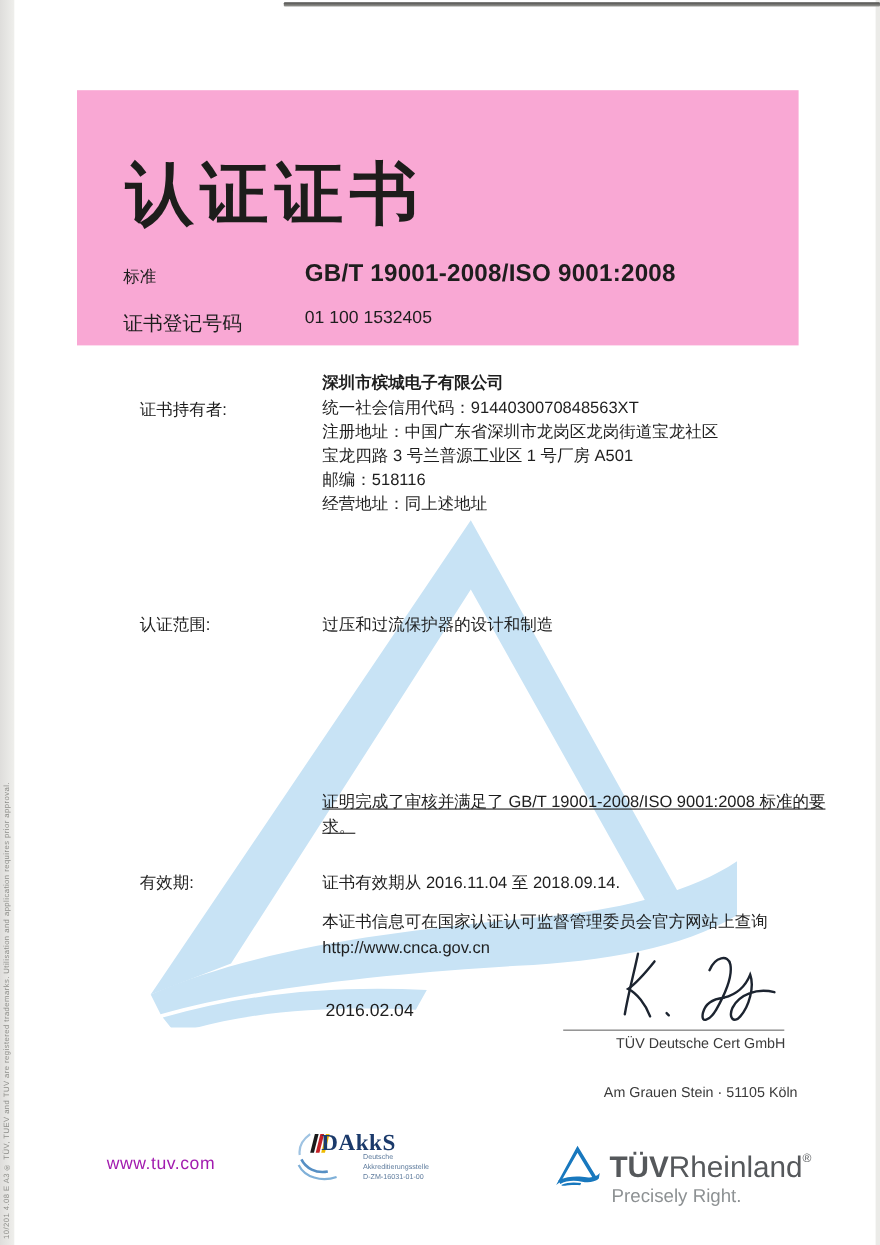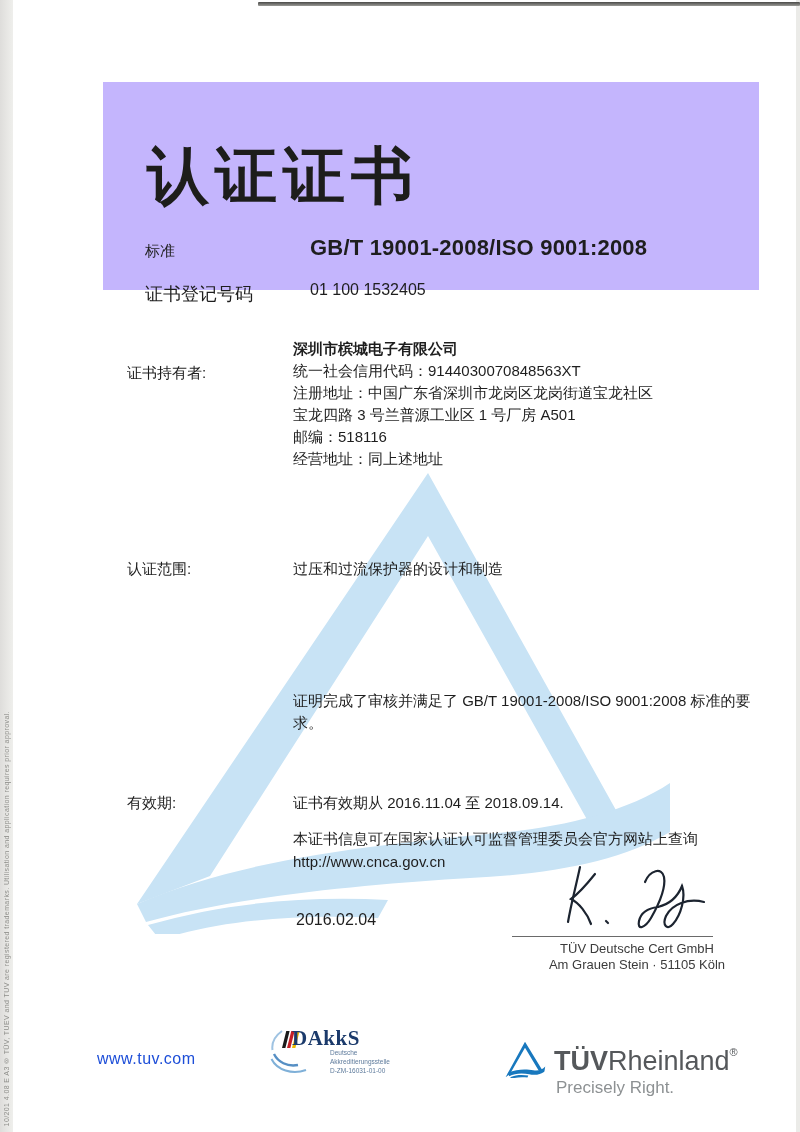--- a/index.html
+++ b/index.html
@@ -18,22 +18,22 @@
   .scan-top    { position:absolute; left:258px; top:2px; width:542px; height:4px;
                  background:linear-gradient(to bottom,#4a4a48,#9a9a96); border-radius:1px; }
   
   .spine-note {
     position:absolute; left:3px; bottom:6px;
     writing-mode:vertical-rl; transform:rotate(180deg);
     font-size:7px; letter-spacing:.4px; color:#8f8f8b; white-space:nowrap;
   }
   
   .header-block {
-    position:absolute; left:103px; top:82px; width:656px; height:208px;
-    background:#c4b5fd;
+    position:absolute; left:70px; top:82px; width:656px; height:232px;
+    background:#f9a8d4;
   }
   .cert-title {
     position:absolute; left:44px; top:52px;
     font-size:62px; font-weight:700; letter-spacing:6px; color:#1d1d1b;
   }
   .hdr-label-std  { position:absolute; left:42px;  top:160px; font-size:15px; }
   .hdr-value-std  { position:absolute; left:207px; top:153px; font-size:22px; font-weight:700; letter-spacing:.2px; }
   .hdr-label-reg  { position:absolute; left:42px;  top:200px; font-size:18px; }
   .hdr-value-reg  { position:absolute; left:207px; top:199px; font-size:16px; }
   
@@ -44,21 +44,21 @@
   .value-col { left:293px; }
   .holder-company { font-weight:700; }
   .statement { width:465px; }
   
   .signature-svg { position:absolute; left:552px; top:858px; z-index:2; }
   .sig-line { position:absolute; left:512px; top:936px; width:201px; height:1px; background:#6a6a6a; z-index:2; }
   .sig-org  { position:absolute; left:512px; top:941px; width:250px; text-align:center;
               font-size:13px; line-height:16px; color:#3b3b3b; z-index:2; }
   .issue-date { position:absolute; left:296px; top:911px; font-size:16px; z-index:2; }
   
-  .site-url { position:absolute; left:97px; top:1050px; font-size:16px; letter-spacing:.5px; color:#1d4ed8; }
+  .site-url { position:absolute; left:97px; top:1050px; font-size:16px; letter-spacing:.5px; color:#a21caf; }
   .dakks { position:absolute; left:270px; top:1026px; }
   .dakks-mark { position:absolute; left:0; top:2px; }
   .dakks-name { position:absolute; left:22px; top:0;
                 font-family:"Liberation Serif","DejaVu Serif",serif;
                 font-size:21px; font-weight:700; color:#1b3a6b; letter-spacing:.5px; }
   .dakks-sub  { position:absolute; left:60px; top:22px; font-size:6.5px; line-height:9px; color:#5e7b9c; width:90px; }
   .tuv-logo { position:absolute; left:504px; top:1040px; }
   .tuv-triangle { position:absolute; left:0; top:0; }
   .tuv-brand { position:absolute; left:50px; top:6px; font-size:27px; color:#55585b; white-space:nowrap; }
   .tuv-brand .bold { font-weight:700; }
@@ -98,42 +98,42 @@
     <span style="display:block;">统一社会信用代码：9144030070848563XT</span>
     <span style="display:block;">注册地址：中国广东省深圳市龙岗区龙岗街道宝龙社区</span>
     <span style="display:block;">宝龙四路 3 号兰普源工业区 1 号厂房 A501</span>
     <span style="display:block;">邮编：518116</span>
     <span style="display:block;">经营地址：同上述地址</span>
   </div>
 
   <div class="txt label-col" style="top:558px;">认证范围:</div>
   <div class="txt value-col" style="top:558px;">过压和过流保护器的设计和制造</div>
 
-  <div class="txt value-col statement" style="top:690px;">证明完成了审核并满足了 GB/T 19001-2008/ISO 9001:2008 标准的要求。</div>
+  <div class="txt value-col statement" style="top:719px;text-decoration:underline;">证明完成了审核并满足了 GB/T 19001-2008/ISO 9001:2008 标准的要求。</div>
 
   <div class="txt label-col" style="top:792px;">有效期:</div>
   <div class="txt value-col" style="top:792px;">证书有效期从 2016.11.04 至 2018.09.14.</div>
   <div class="txt value-col" style="top:828px;">本证书信息可在国家认证认可监督管理委员会官方网站上查询</div>
   <div class="txt value-col" style="top:851px;">http://www.cnca.gov.cn</div>
 
   <div class="issue-date">2016.02.04</div>
 
   <svg class="signature-svg" width="160" height="78" viewBox="0 0 160 78">
     <g fill="none" stroke="#1c2430" stroke-width="2.2" stroke-linecap="round">
       <path d="M16 64 C19 46 24 28 28 9"></path>
       <path d="M43 16 C35 26 26 36 19 41 C27 45 35 55 39 66"></path>
       <path d="M54 63 l2 2"></path>
       <path d="M93 24 C98 12 110 9 112 19 C114 30 107 46 99 60 C93 70 85 73 87 63 C89 54 97 50 106 49"></path>
       <path d="M106 49 C118 46 126 38 130 28 C134 39 129 57 121 66 C115 73 110 67 114 58 C120 46 136 40 152 44"></path>
     </g>
   </svg>
   <div class="sig-line"></div>
   <div class="sig-org">
     <span style="display:block;">TÜV Deutsche Cert GmbH</span>
-    <span style="display:block;">Am Grauen Stein · 51105 Köln</span>
+    <span style="display:block;margin-top:28px;">Am Grauen Stein · 51105 Köln</span>
   </div>
 
   <div class="site-url">www.tuv.com</div>
 
   <div class="dakks" style="width:160px; height:50px;">
     <svg class="dakks-mark" width="40" height="46" viewBox="0 0 40 46">
       <g transform="skewX(-14)">
         <rect x="17" y="3" width="3.4" height="17" fill="#1a1a1a"></rect>
         <rect x="22" y="3" width="3.4" height="17" fill="#c32026"></rect>
         <rect x="27" y="3" width="3.4" height="17" fill="#efbb00"></rect>

